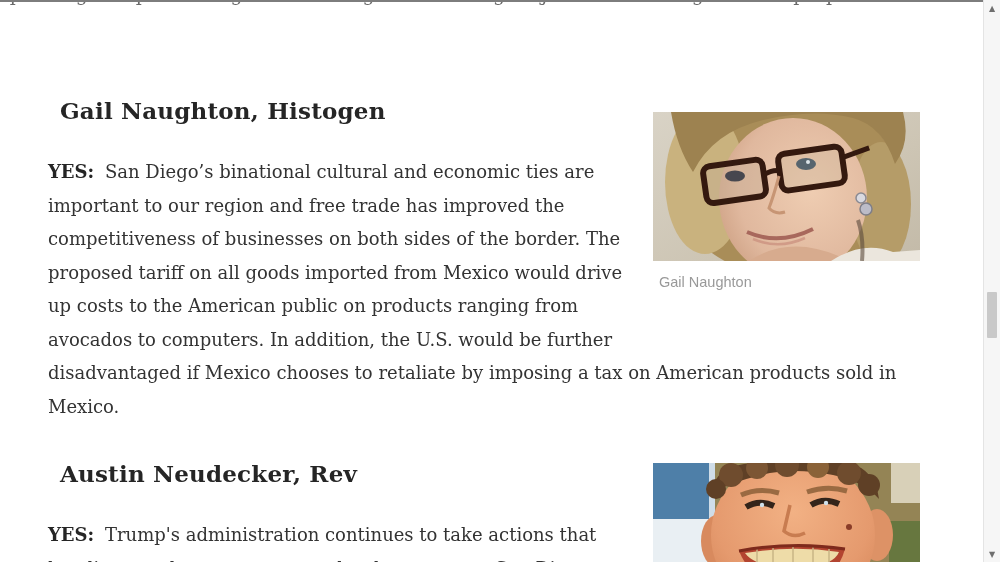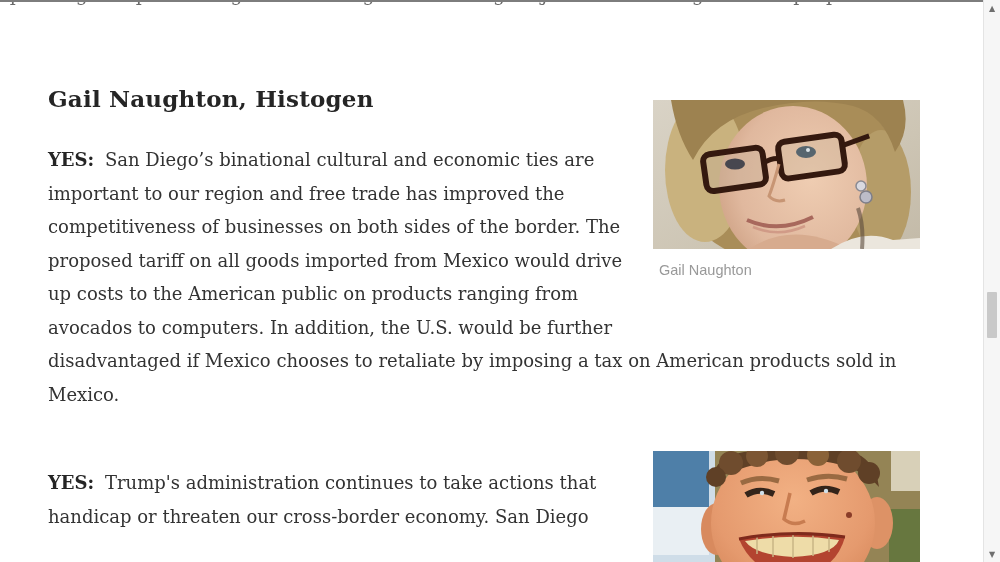--- a/index.html
+++ b/index.html
@@ -15,21 +15,21 @@
     font-size:19px;line-height:33.5px;color:#6a6a6a;white-space:nowrap;overflow:hidden;
   }
   
   .article{
     position:relative;
     padding:85px 0 0 48px;
     width:893px;
     color:var(--body-text,#333333);
   }
   .article h3{
-    margin:0;font-size:23px;line-height:28px;font-weight:bold;
+    margin:12px;font-size:23px;line-height:28px;font-weight:bold;
     color:var(--heading-text,#252525);
     letter-spacing:.2px;
   }
   .article p{
     margin:30px 0 0 0;
     font-size:18px;line-height:33.5px;
     color:var(--body-text,#333333);
   }
   .answer-label{font-weight:bold;color:var(--heading-text,#252525);padding-right:5px;margin-top:16px;}
   .sec2{padding-top:25px;}
@@ -175,20 +175,21 @@
           <circle cx="196" cy="64" r="3" fill="#8a3c28"></circle>
 
           <path d="M86 88 Q140 78 192 86 Q182 122 140 126 Q100 122 86 88 Z" fill="#b34430"></path>
           <path d="M92 90 Q140 82 186 89 Q180 104 140 106 Q102 104 92 90 Z" fill="#eedca8"></path>
           <path d="M104 86 V103 M120 84 V106 M140 83 V107 M160 84 V105 M176 86 V101" stroke="#c9b585" stroke-width="1.5"></path>
           <path d="M86 88 Q140 78 192 86" stroke="#7e2a1c" stroke-width="3" fill="none"></path>
         </svg>
       </span>
     </figure>
 
+    <h3>Austin Neudecker, Rev</h3>
     <p><span class="answer-label">YES:</span> <span>Trump's administration continues to take actions that handicap or threaten our cross-border economy. San Diego</span></p>
   </div>
 
 </div>
 
 <div class="scrollbar">
   <div class="sb-arrow sb-up">▲</div>
   <div class="sb-thumb"></div>
   <div class="sb-arrow sb-down">▼</div>
 </div>

